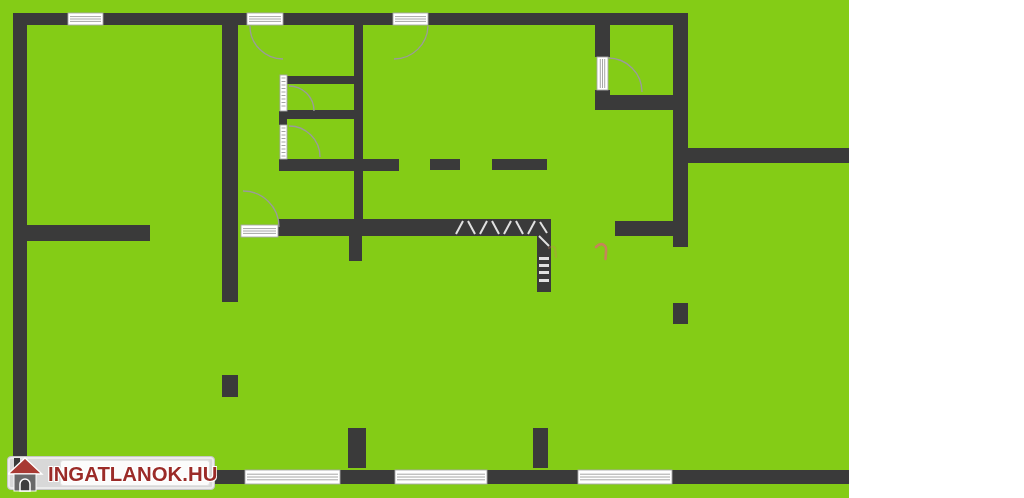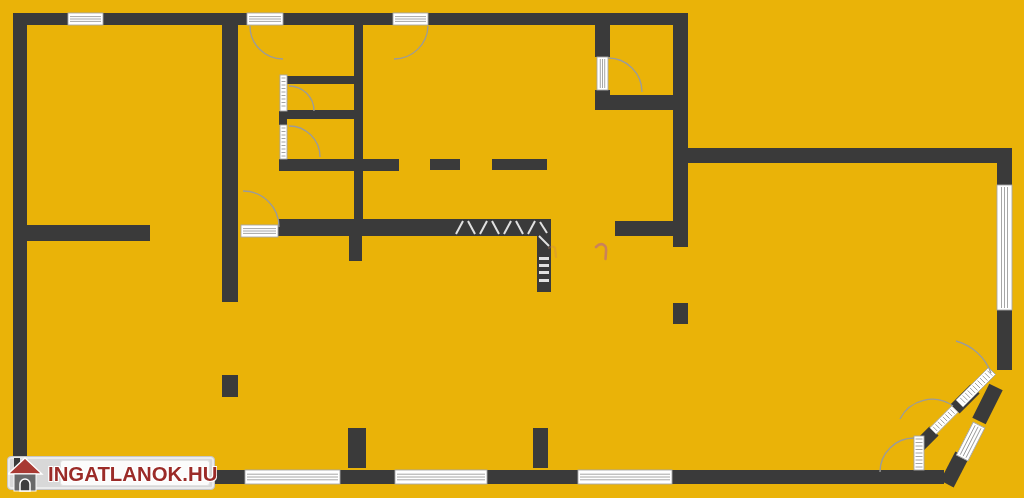--- a/index.html
+++ b/index.html
@@ -1,16 +1,16 @@
 <!DOCTYPE html>
 <html><head>
 <meta charset="utf-8">
 <style>
   html,body{margin:0;padding:0;background:#ffffff;}
-  .stage{position:relative;width:1024px;height:498px;background:#eab308;overflow:hidden;
+  .stage{position:relative;width:849px;height:498px;background:#84cc16;overflow:hidden;
          font-family:"Liberation Sans",sans-serif;}
   .stage svg{position:absolute;left:0;top:0;}
   .logo{position:absolute;left:7px;top:456px;width:206px;height:32px;
         background:#d8d8d8;border:1px solid #c6c6c6;border-radius:4px;
         box-shadow:inset 0 0 0 2px #ebebeb;display:flex;align-items:center;}
   .logo-pill{position:absolute;left:52px;right:4px;top:3px;bottom:3px;
         background:#fbfbfb;border:1px solid #e2e2e2;border-radius:3px;}
   .logo-house{position:absolute;left:3px;top:-4px;width:36px;height:36px;}
   .logo-text{position:relative;margin-left:40px;font-weight:bold;font-size:21px;line-height:1;
         letter-spacing:0px;color:#9b2b28;transform:scaleX(0.97) scaleY(0.98);transform-origin:left center;

